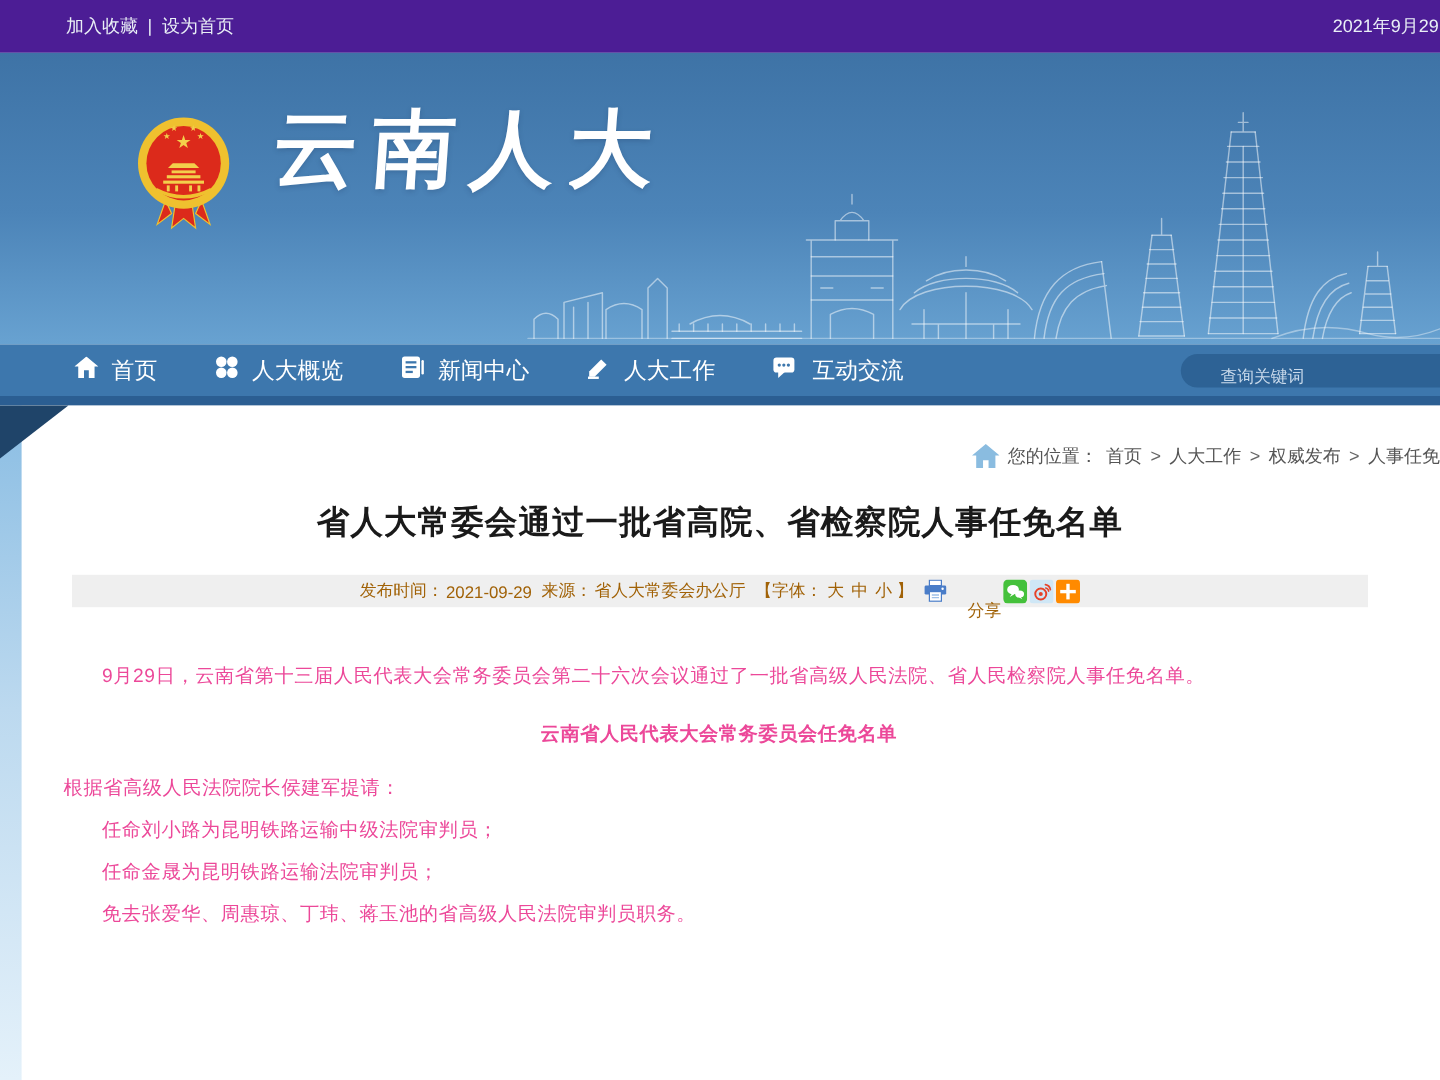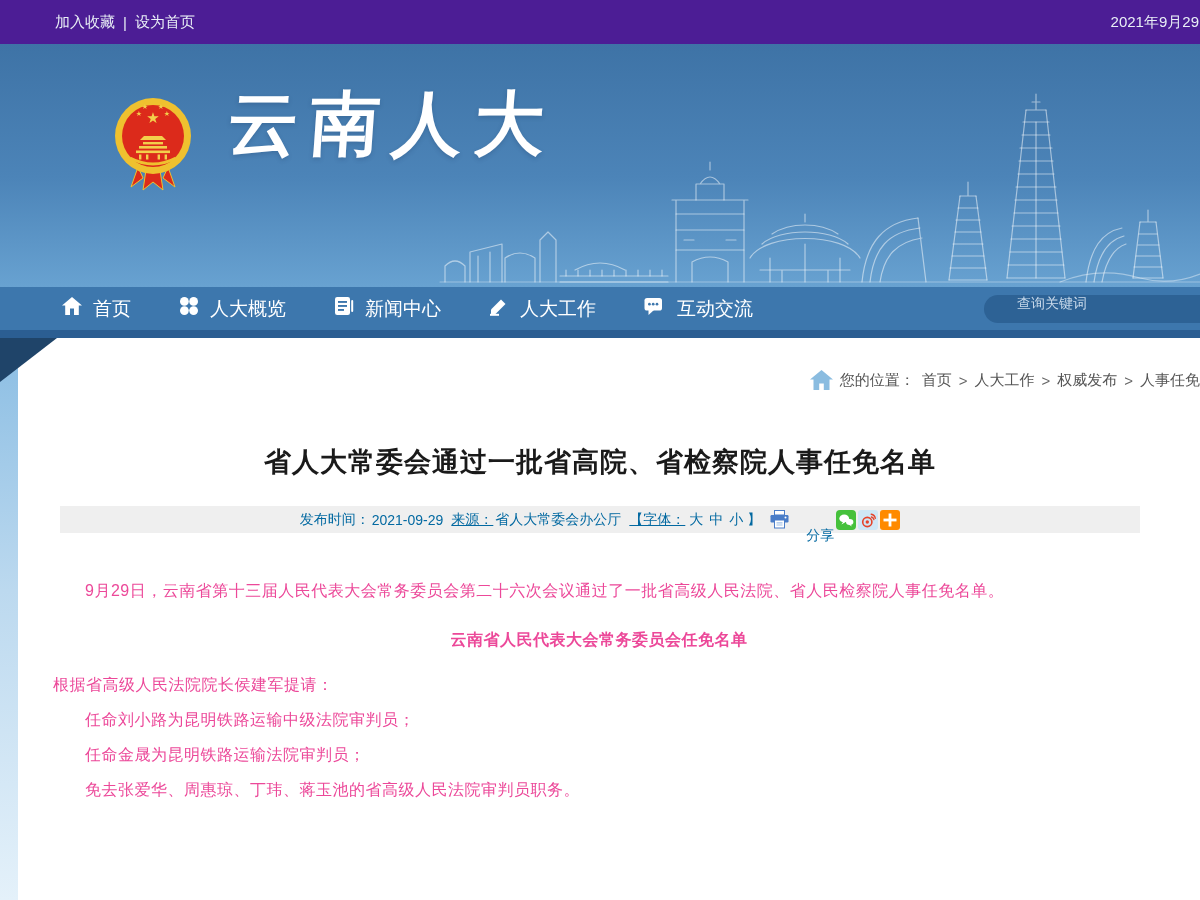--- a/index.html
+++ b/index.html
@@ -25,42 +25,42 @@
     font-size: 70px; font-weight: bold; letter-spacing: 12px; white-space: nowrap;
     transform: skewX(-4deg); text-shadow: 0 2px 4px rgba(30,60,100,.25); cursor: pointer; }
 
   
   .navbar { height: 43px; background: #3d77ad; display: flex; align-items: center;
     padding-left: 62px; gap: 48px; position: relative; }
   .nav-item { display: flex; align-items: center; gap: 11px; color: #ffffff;
     font-size: 19px; cursor: pointer; white-space: nowrap; }
   .nav-strip { height: 8px; background: #2b5e92; }
   .searchbox { position: absolute; right: 0; top: 8px; width: 216px; height: 28px;
-    background: #2d6295; border-radius: 14px 0 0 14px; display: flex; align-items: flex-start;
+    background: #2d6295; border-radius: 14px 0 0 14px; display: flex; align-items: flex-end;
     padding-left: 33px; color: #c9daeb; font-size: 14px; cursor: text; }
 
   
   .content { position: relative; min-height: 562px; background: #fff; }
   .left-strip { position: absolute; left: 0; top: 0; width: 18px; height: 562px;
     background: linear-gradient(180deg, #8abde3 0%, #bcd9ef 45%, #e4f1fa 100%); }
   .fold { position: absolute; left: 0; top: 0; width: 0; height: 0;
     border-top: 44px solid #1f4469; border-right: 57px solid transparent; }
 
   .breadcrumb { padding: 32px 0 0 58px; display: flex; align-items: center; gap: 7px;
     color: #555; font-size: 15px; justify-content: flex-end; }
   .breadcrumb .crumb { cursor: pointer; }
   .breadcrumb .sep { color: #666; }
 
-  .article-title { margin: 54px 60px 0; text-align: center; font-size: 27px;
+  .article-title { margin: 27px 60px 0; text-align: center; font-size: 27px;
     font-weight: bold; color: #1a1a1a; letter-spacing: 1px; }
 
   .meta-bar { margin: 26px 60px 0; height: 27px; background: #efefef; display: flex;
-    align-items: center; justify-content: center; gap: 2px; color: #0369a1;
+    align-items: center; justify-content: center; gap: 2px; color: #a16207;
     font-size: 14px; }
-  .meta-bar .gap-l { margin-left: 6px; text-decoration: underline; }
+  .meta-bar .gap-l { margin-left: 6px; }
   .meta-bar .fsize { cursor: pointer; margin: 0 2px; }
   .meta-icon { display: inline-flex; align-items: center; cursor: pointer; }
   .meta-bar .share-label { margin-left: 14px; cursor: pointer; margin-top: 32px; }
 
   .article-body { padding: 47px 55px 0 53px; font-size: 16px; color: #ec4899;
     letter-spacing: .5px; }
   .article-body p { line-height: 21px; margin: 0 0 14px; }
   .p-indent { text-indent: 2em; }
   .center-head { text-align: center; font-weight: bold; margin: 28px 0 9px !important; }
   .center-sub { text-align: center; margin: 0 0 24px !important; }

